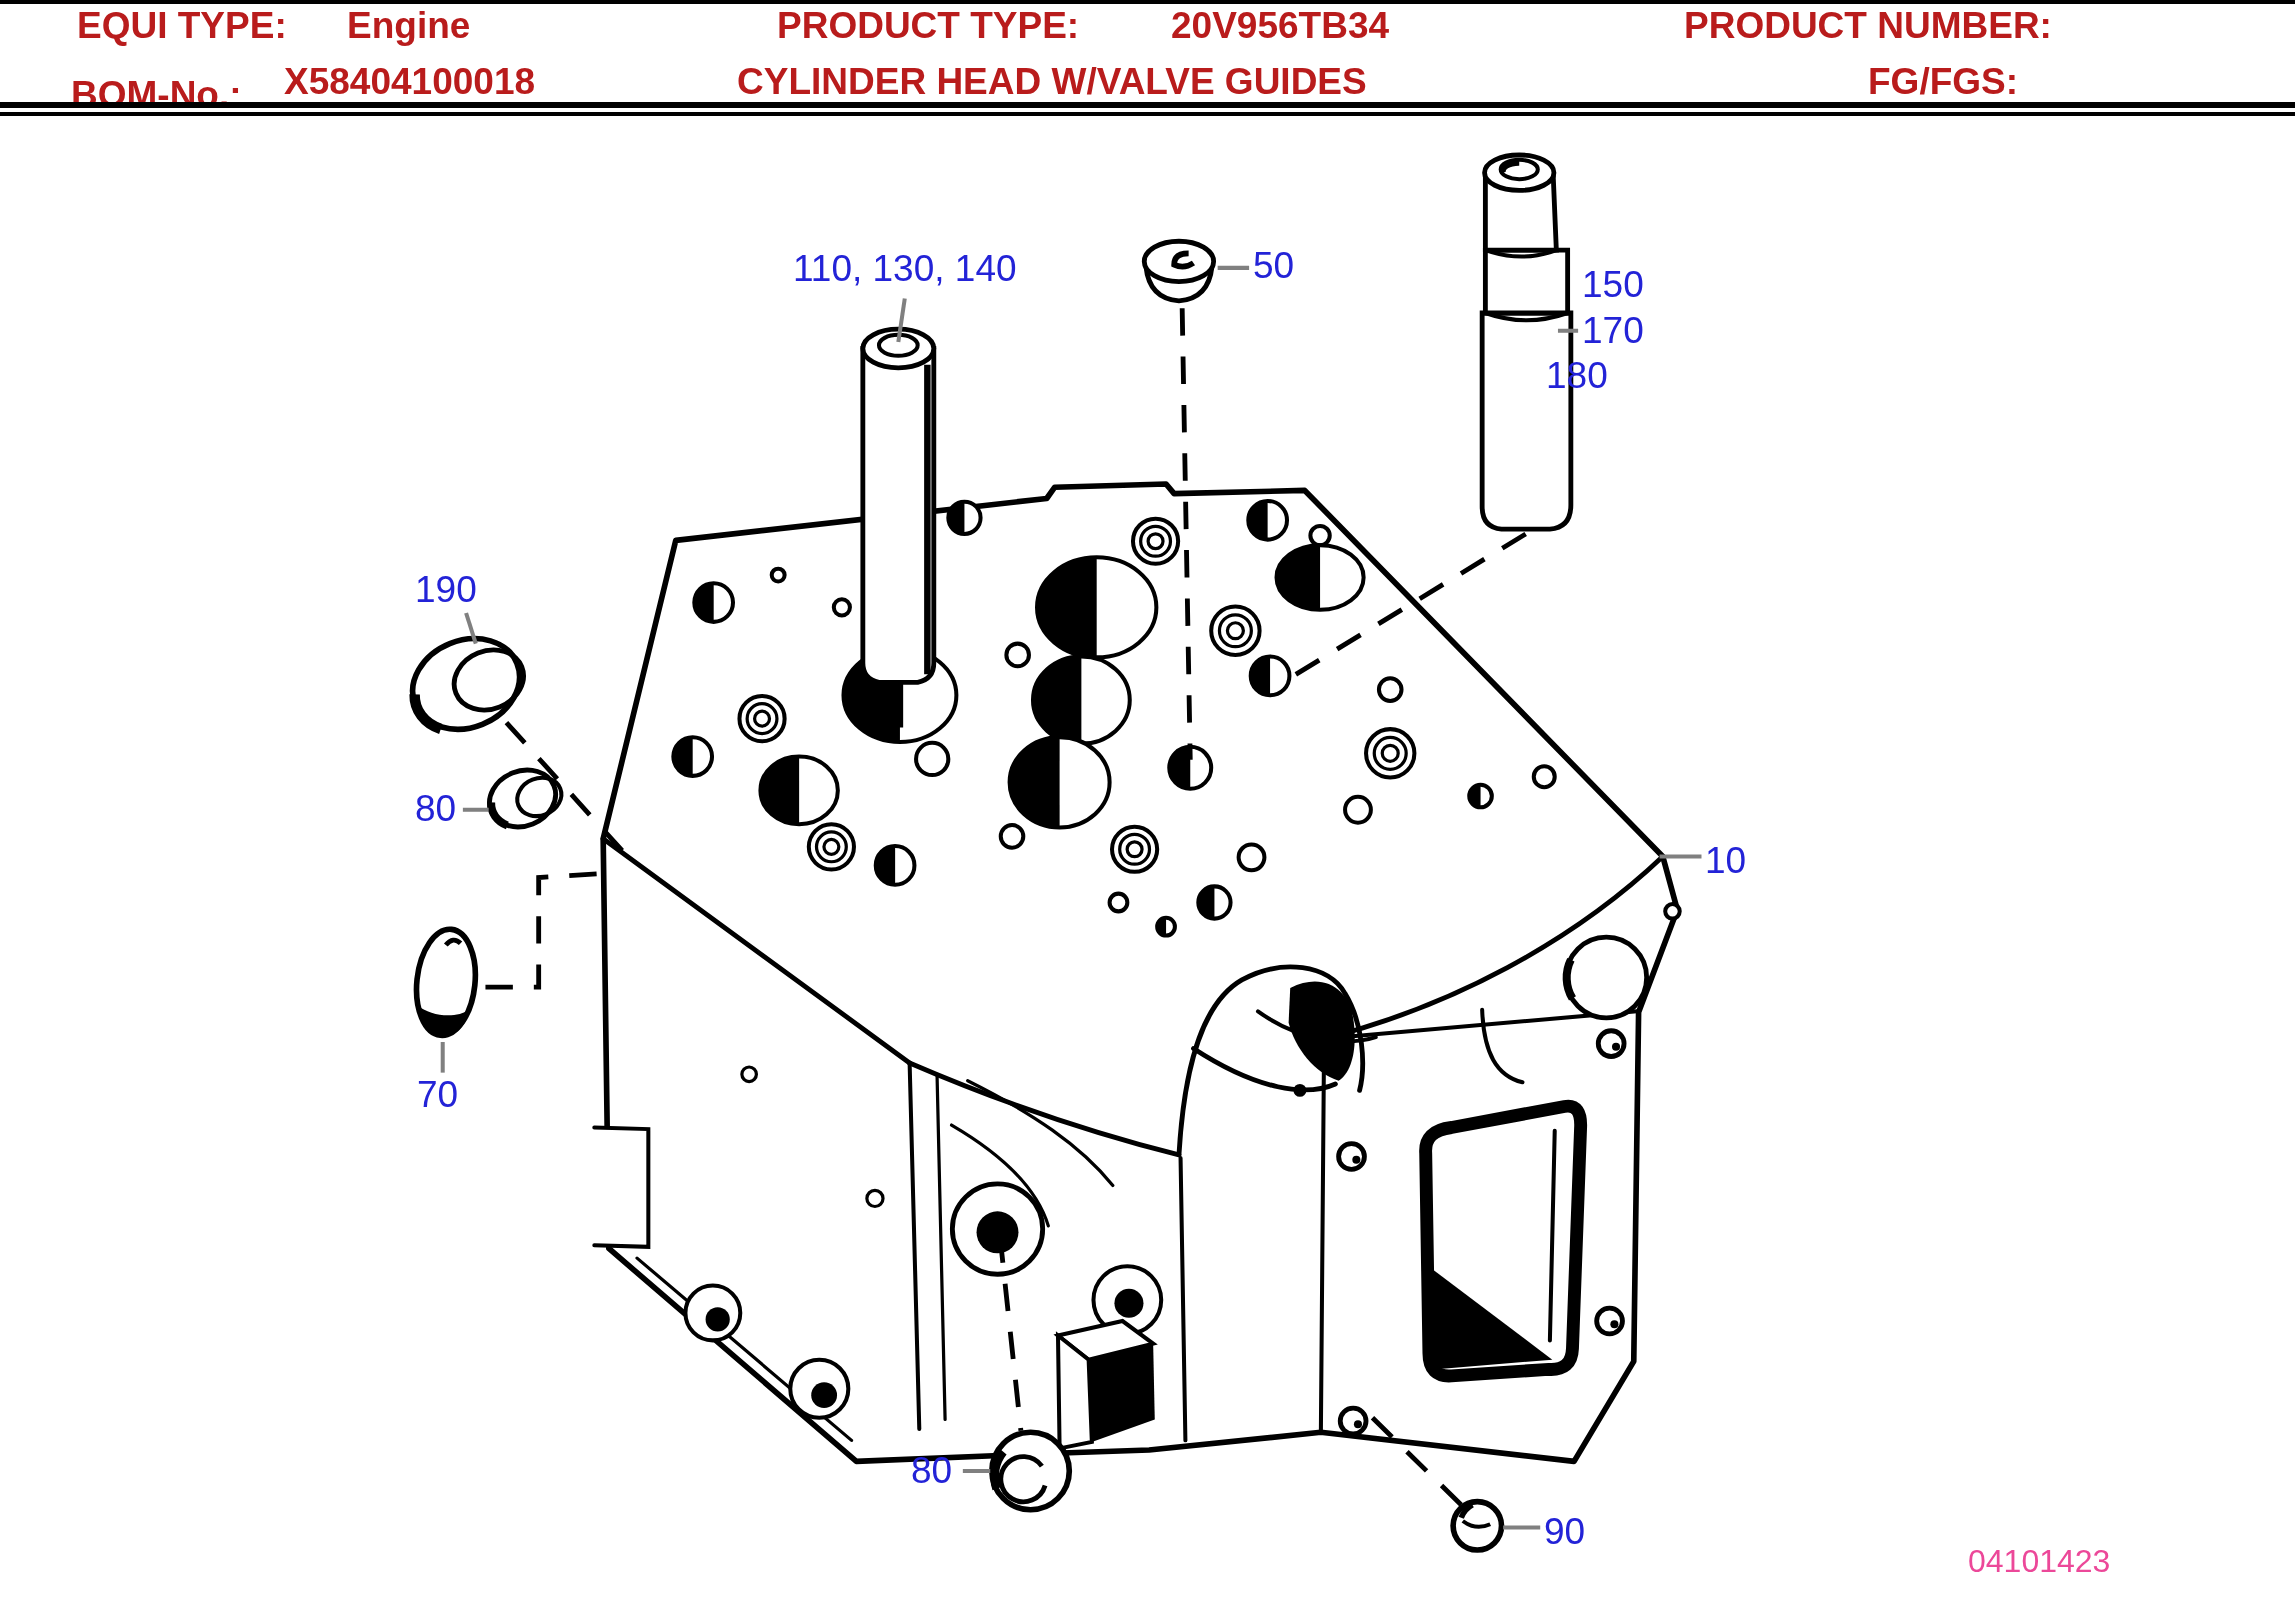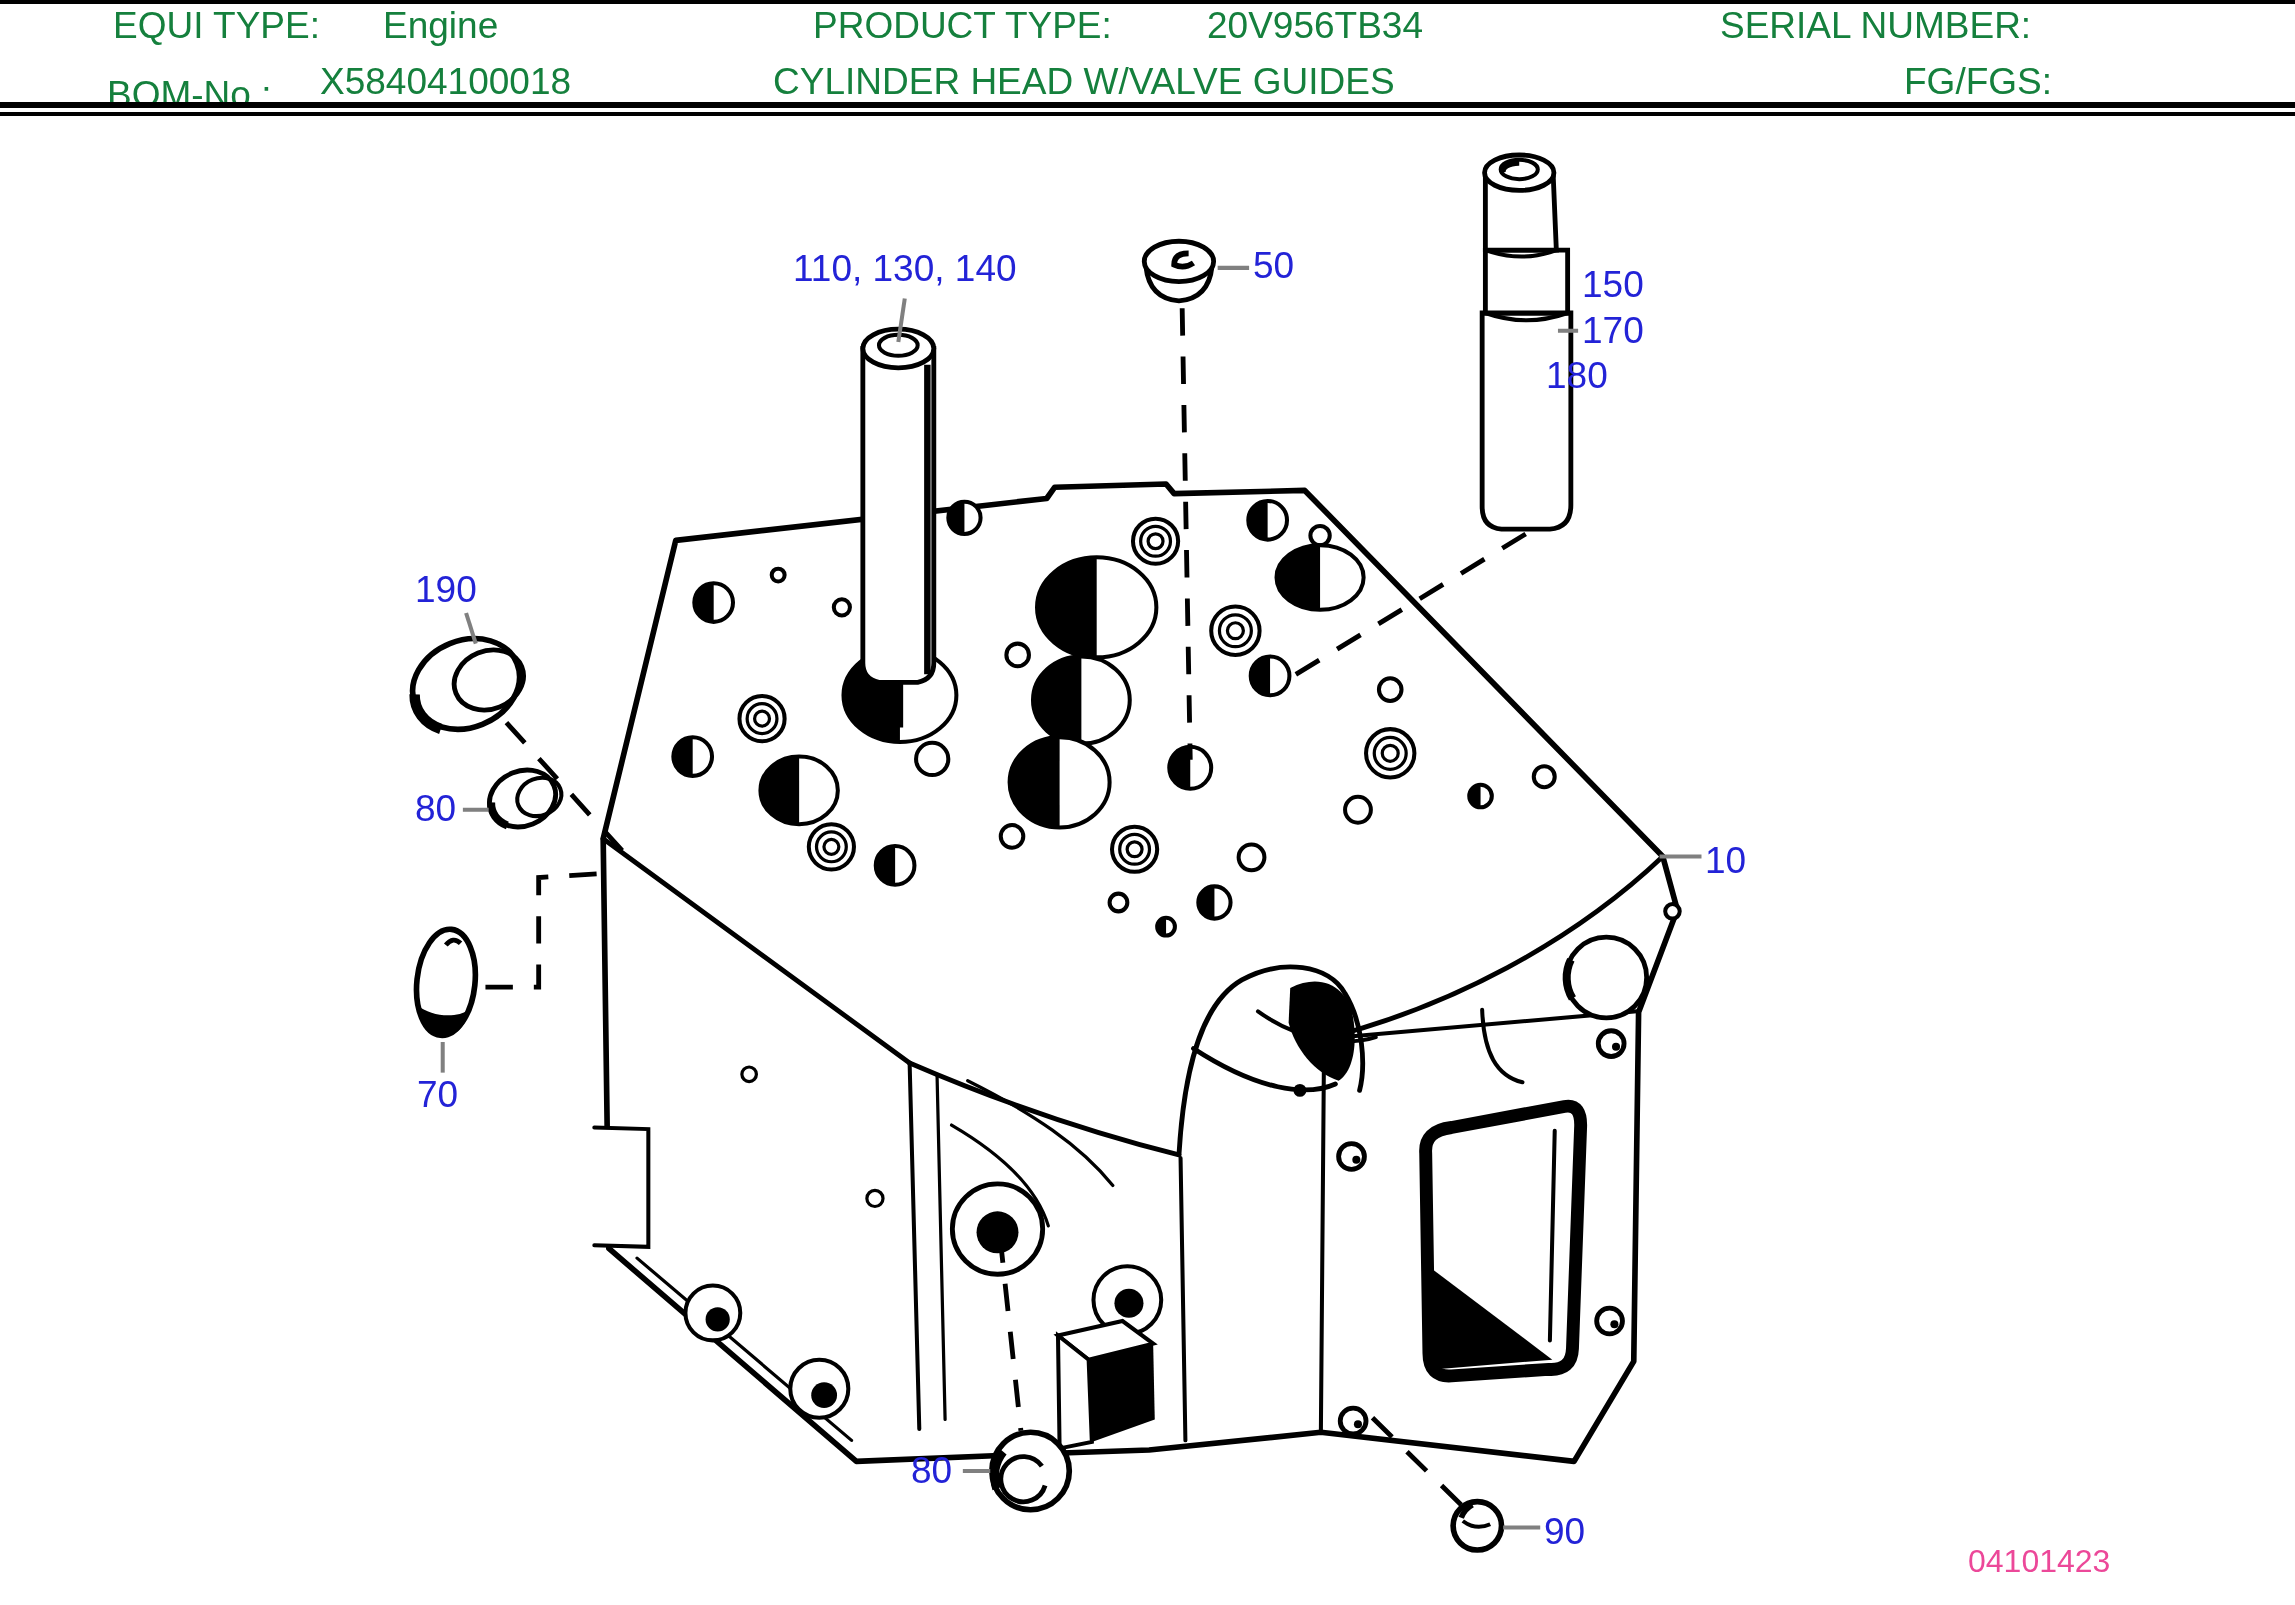--- a/index.html
+++ b/index.html
@@ -1,21 +1,21 @@
 <!DOCTYPE html>
 <html style="font-size:13px"><head>
 <meta charset="utf-8">
 <style>
   html,body{margin:0;padding:0;background:#ffffff;}
   .page{position:relative;width:2295px;height:1605px;background:#fff;overflow:hidden;
         font-family:"Liberation Sans",sans-serif;}
   .topline{position:absolute;left:0;top:0;width:100%;height:4px;background:#000;}
   .rule1{position:absolute;left:0;top:102px;width:100%;height:5.6px;background:#000;}
   .rule2{position:absolute;left:0;top:112px;width:100%;height:4px;background:#000;}
-  .hdr{position:absolute;font-weight:normal;font-size:37px;color:#15803d;white-space:nowrap;line-height:1;margin-left:36px;}
+  .hdr{position:absolute;font-weight:bold;font-size:37px;color:#b91c1c;white-space:nowrap;line-height:1;}
   .callout{position:absolute;font-size:37px;font-weight:400;color:#2323d7;white-space:nowrap;line-height:1;}
   .drawno{position:absolute;font-size:32px;color:#ec4899;white-space:nowrap;line-height:1;}
   svg{position:absolute;left:0;top:0;}
   .oln{fill:#ffffff;stroke:#000;stroke-width:7;stroke-linejoin:round;}
   .ln6{fill:none;stroke:#000;stroke-width:6;stroke-linecap:round;}
   .ln5{fill:none;stroke:#000;stroke-width:5;stroke-linecap:round;}
   .ln4{fill:none;stroke:#000;stroke-width:4;stroke-linecap:round;}
   .wfill{fill:#ffffff;stroke:#000;}
   .leader{stroke:#808080;stroke-width:5;fill:none;}
   .dash{stroke:#000;stroke-width:6;fill:none;stroke-dasharray:34 26;stroke-linecap:butt;}
@@ -25,21 +25,21 @@
 
 <div class="page">
 
   <div class="topline"></div>
 
   <div>
     <span class="hdr" style="left:77px;top:6.5px">EQUI TYPE:</span>
     <span class="hdr" style="left:347px;top:6.5px">Engine</span>
     <span class="hdr" style="left:777px;top:6.5px">PRODUCT TYPE:</span>
     <span class="hdr" style="left:1171px;top:6.5px">20V956TB34</span>
-    <span class="hdr" style="left:1684px;top:6.5px">SERIAL NUMBER:</span>
+    <span class="hdr" style="left:1684px;top:6.5px">PRODUCT NUMBER:</span>
     <span class="hdr" style="left:71px;top:76px">BOM-No.:</span>
     <span class="hdr" style="left:284px;top:63px">X58404100018</span>
     <span class="hdr" style="left:737px;top:63px">CYLINDER HEAD W/VALVE GUIDES</span>
     <span class="hdr" style="left:1868px;top:63px">FG/FGS:</span>
   </div>
   <div class="rule1"></div>
   <div class="rule2"></div>
 
   <svg width="2295" height="1605" viewBox="0 0 2846 1990">
     <defs>

